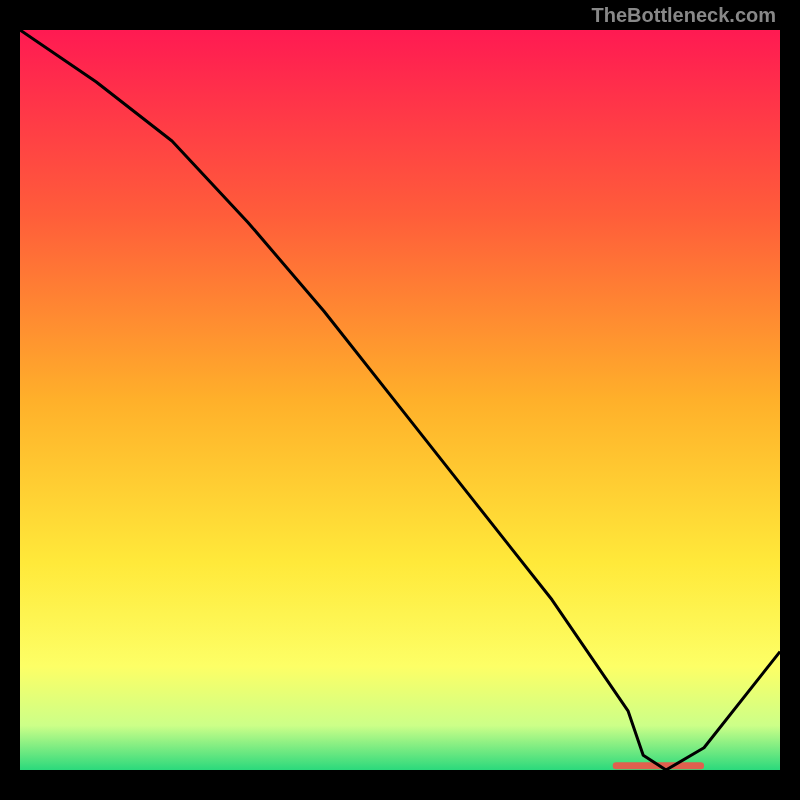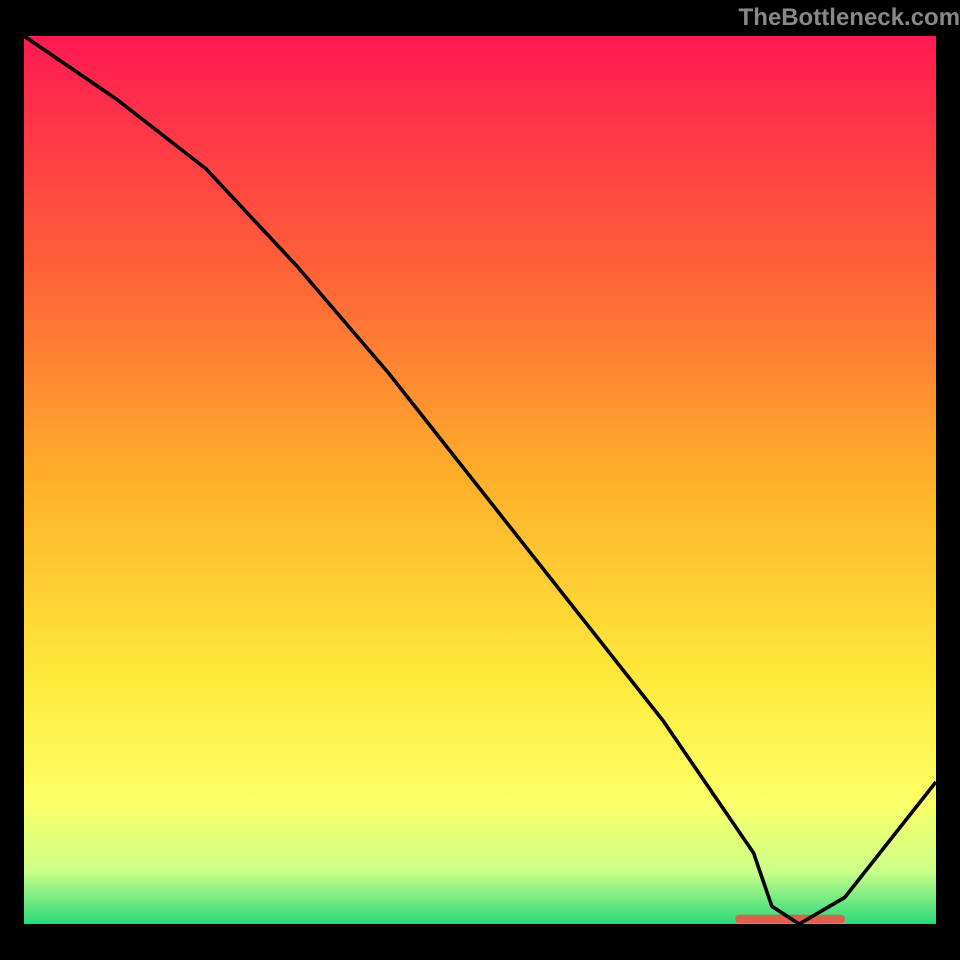--- a/index.html
+++ b/index.html
@@ -7,21 +7,21 @@
     padding: 0;
     width: 800px;
     height: 800px;
     background: #000;
     font-family: Arial, sans-serif;
     position: relative;
   }
   .watermark {
     position: absolute;
     top: 4px;
-    right: 0;
+    right: 24px;
     color: #888;
     font-size: 20px;
     font-weight: bold;
     z-index: 10;
   }
   .chart-area {
     position: absolute;
     left: 20px;
     top: 30px;
     width: 760px;

